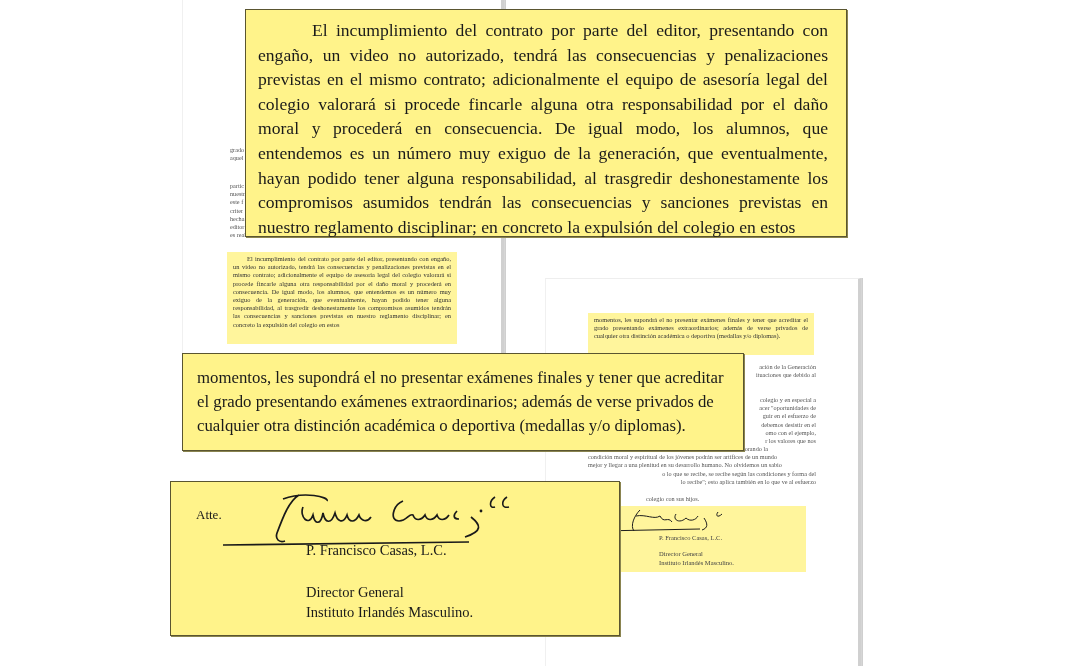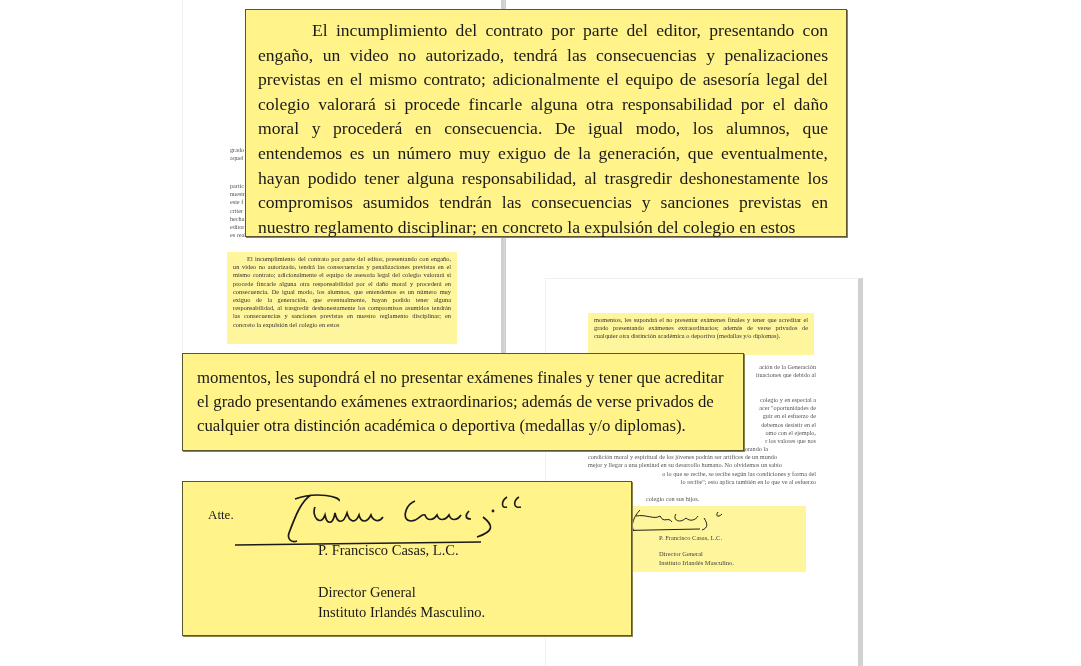--- a/index.html
+++ b/index.html
@@ -8,21 +8,21 @@
     .page { position:absolute; background:#ffffff; box-shadow: 1px 0 0 #d6d6d6, 2px 0 0 #cfcfcf; border-left:1px solid #f0f0f0; }
     .page-left { left:182px; top:0; width:318px; height:360px; border-right:3px solid #d0d0d0; }
     .page-right { left:545px; top:278px; width:312px; height:400px; border-right:3px solid #d0d0d0; border-top:1px solid #eeeeee; }
     .tiny { position:absolute; font-size:6.2px; line-height:8.2px; color:#555; text-align:justify; }
     .hl-small { position:absolute; background:#fff59c; font-size:6.4px; line-height:8.2px; color:#333; text-align:justify; padding:3px 6px; box-sizing:border-box; }
     .callout { position:absolute; background:#fff38a; border:1.5px solid #5a5530; box-shadow: 1px 1px 0 #8a8450; box-sizing:border-box; color:#1a1a1a; }
     .callout-main { left:245px; top:9px; width:602px; height:228px; padding:8px 18px 0 12px; font-size:17.6px; line-height:24.6px; text-align:justify; }
     .callout-main p { margin:0; text-indent:54px; }
     .callout-mid { left:182px; top:353px; width:562px; height:98px; padding:12px 14px; font-size:16.8px; line-height:24px; }
     .callout-mid p { margin:0; }
-    .callout-sig { left:182px; top:481px; width:450px; height:155px; }
+    .callout-sig { left:170px; top:481px; width:450px; height:155px; }
     .atte { position:absolute; left:25px; top:25px; font-size:13px; }
     .sig-svg { position:absolute; left:48px; top:5px; }
     .sig-name { position:absolute; left:135px; top:60px; font-size:14.5px; }
     .sig-role { position:absolute; left:135px; top:100px; font-size:14.5px; line-height:20px; }
     .small-sig { position:absolute; left:608px; top:506px; width:198px; height:66px; background:#fff59c; }
     .small-sig .n { position:absolute; left:51px; top:28px; font-size:6.5px; color:#444; }
     .small-sig .r { position:absolute; left:51px; top:44px; font-size:6.5px; line-height:8.5px; color:#444; }
   </style>
 </head>
 <body>

